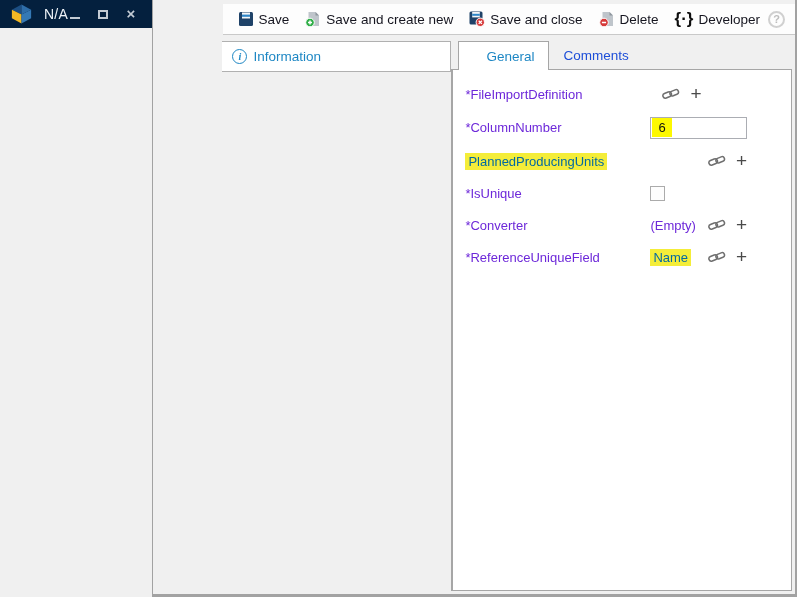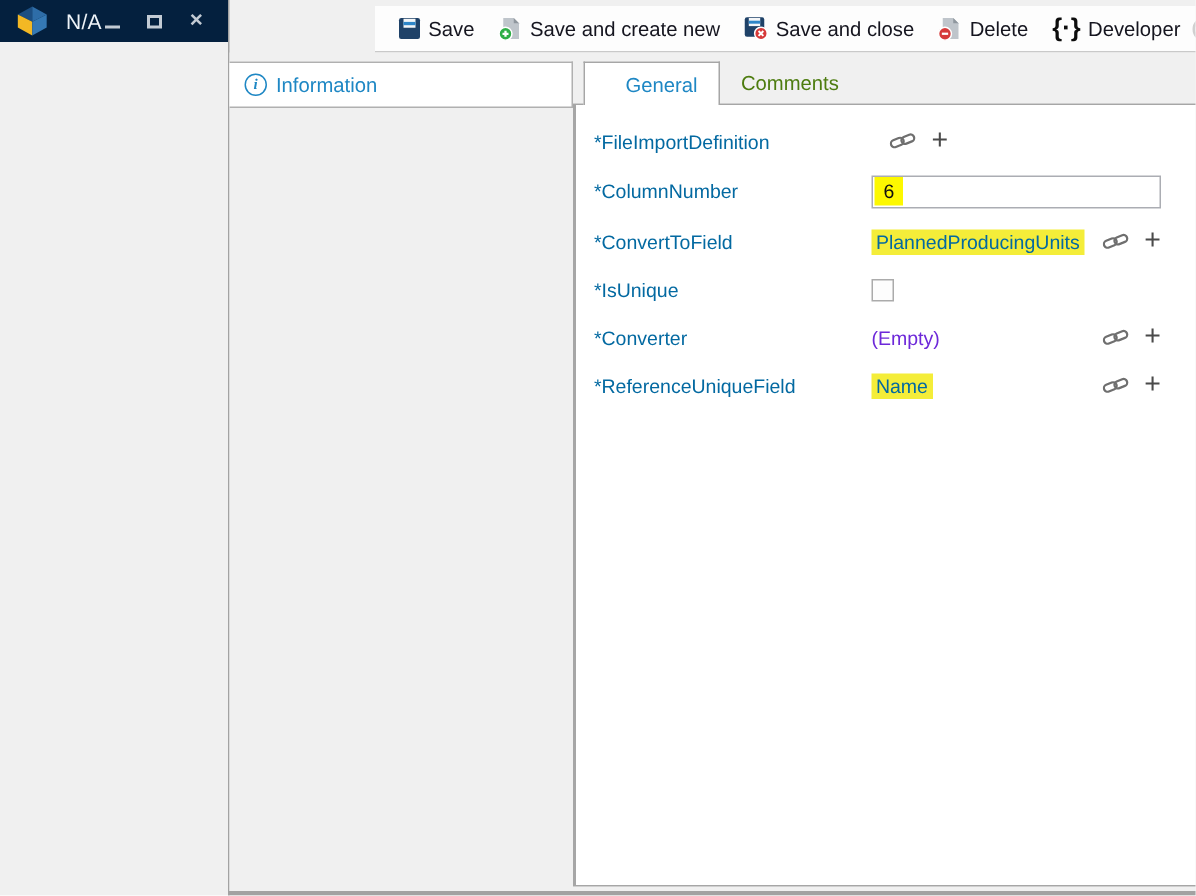--- a/index.html
+++ b/index.html
@@ -69,38 +69,38 @@
     border: 1.5px solid #1e87c4; color: #1e87c4;
     display: flex; align-items: center; justify-content: center;
     font-size: 10px; font-weight: bold; font-family: "Liberation Serif", serif; font-style: italic;
   }
   .info-label { color: #1e87c4; font-size: 13.5px; }
 
   .right-panel { flex: 1; display: flex; flex-direction: column; min-width: 0; padding: 6px 3px 3px 0; }
   .tabstrip { height: 28px; flex: none; display: flex; align-items: stretch; padding-left: 7px; position: relative; z-index: 2; }
   .tab {
     display: flex; align-items: center; padding: 0 14px;
-    font-size: 13.5px; color: #4d7c0f; cursor: default;
+    font-size: 13.5px; color: #1d4ed8; cursor: default;
   }
   .tab.active {
     background: #ffffff; color: #1e87c4;
     border: 1px solid #a6a6a6; border-bottom: none;
     margin-bottom: -1px;
     padding-left: 27px;
   }
   .tab-content {
     flex: 1; background: #ffffff;
     border: 1px solid #a6a6a6; border-left-width: 2px;
     padding: 8px 0 0 12px; overflow: hidden;
   }
 
   
   .row { display: flex; align-items: center; min-height: 32px; padding-right: 44px; }
   .row-input { min-height: 35px; }
-  .flabel { width: 185px; flex: none; font-size: 13px; color: #0369a1; }
+  .flabel { width: 185px; flex: none; font-size: 13px; color: #6d28d9; }
   .fvalue { flex: 1; display: flex; align-items: center; min-width: 0; }
   .link { font-size: 13px; color: #2e9bd5; cursor: default; }
   .link.hl-green { background: #f4ed39; color: #0369a1; padding: 1px 3px; }
   .link.empty { color: #6d28d9; }
   .textbox {
     flex: 1; height: 22px; border: 1px solid #abadb3; background: #fff;
     display: flex; align-items: center; padding: 0 1px; font-size: 13px; color: #101010;
     cursor: text;
   }
   .hl-yellow { background: #fdf800; height: 19px; display: flex; align-items: center; padding: 0 6px; }
@@ -227,21 +227,20 @@
               </div>
               <div class="row row-input">
                 <span class="flabel">*ColumnNumber</span>
                 <div class="fvalue">
                   <div class="textbox">
                     <span class="hl-yellow">6</span>
                   </div>
                 </div>
               </div>
               <div class="row">
-                <span class="flabel">*ConvertToField</span>
                 <div class="fvalue">
                   <span class="link hl-green">PlannedProducingUnits</span>
                 </div>
                 <div class="ref-icons">
                   <span class="chain">
                     <svg width="18" height="14" viewBox="0 0 18 14">
                       <g fill="none" stroke="#6f6f6f" stroke-width="1.5">
                         <rect x="0.8" y="5.6" width="8.8" height="4.8" rx="2.4" transform="rotate(-22 5.2 8)"></rect>
                         <rect x="7.8" y="3.4" width="8.8" height="4.8" rx="2.4" transform="rotate(-22 12.2 5.8)"></rect>
                       </g>

